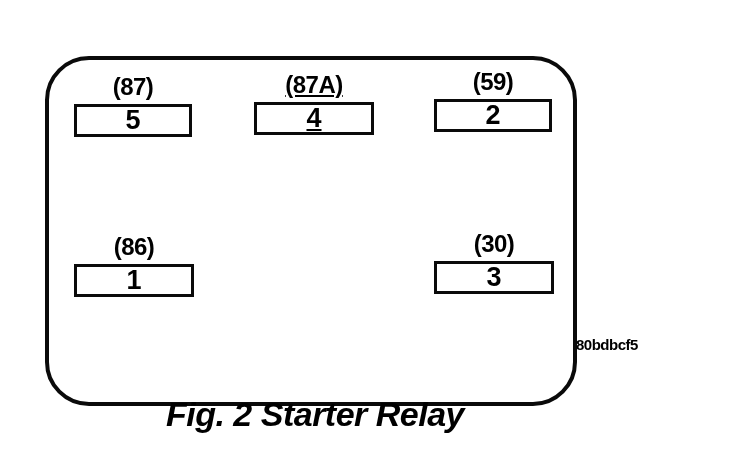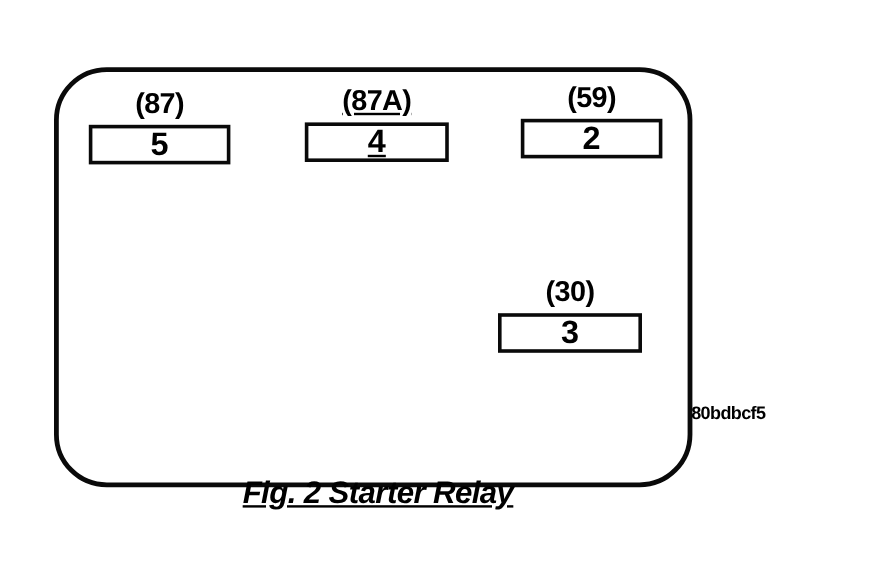--- a/index.html
+++ b/index.html
@@ -64,24 +64,23 @@
     letter-spacing: -0.5px;
   }
   .figure-caption {
     position: absolute;
     left: 145px;
     top: 395px;
     width: 340px;
     text-align: center;
     font-weight: bold;
     font-style: italic;
-    font-size: 26px;
+    font-size: 34px;
     letter-spacing: -0.5px;
     white-space: nowrap;
-    text-decoration: underline;
   }
 </style>
 </head>
 <body>
 
 <div class="relay-outline">
 
   <div class="pin pin-87" style="left:25px; top:14px;">
     <div class="terminal">(87)</div>
     <div class="numbox">5</div>
@@ -90,22 +89,26 @@
   <div class="pin pin-87a" style="left:205px; top:12px;text-decoration:underline;">
     <div class="terminal">(87A)</div>
     <div class="numbox">4</div>
   </div>
 
   <div class="pin pin-85" style="left:385px; top:9px;">
     <div class="terminal">(59)</div>
     <div class="numbox">2</div>
   </div>
 
+  <div class="pin pin-86" style="left:25px; top:174px;">
+    <div class="terminal">(86)</div>
+    <div class="numbox">1</div>
+  </div>
 
-  <div class="pin pin-30" style="left:366px; top:171px;">
+  <div class="pin pin-30" style="left:385px; top:171px;">
     <div class="terminal">(30)</div>
     <div class="numbox">3</div>
   </div>
 
 </div>
 
 <div class="image-code">80bdbcf5</div>
 
 <div class="figure-caption">Fig. 2 Starter Relay</div>
 

